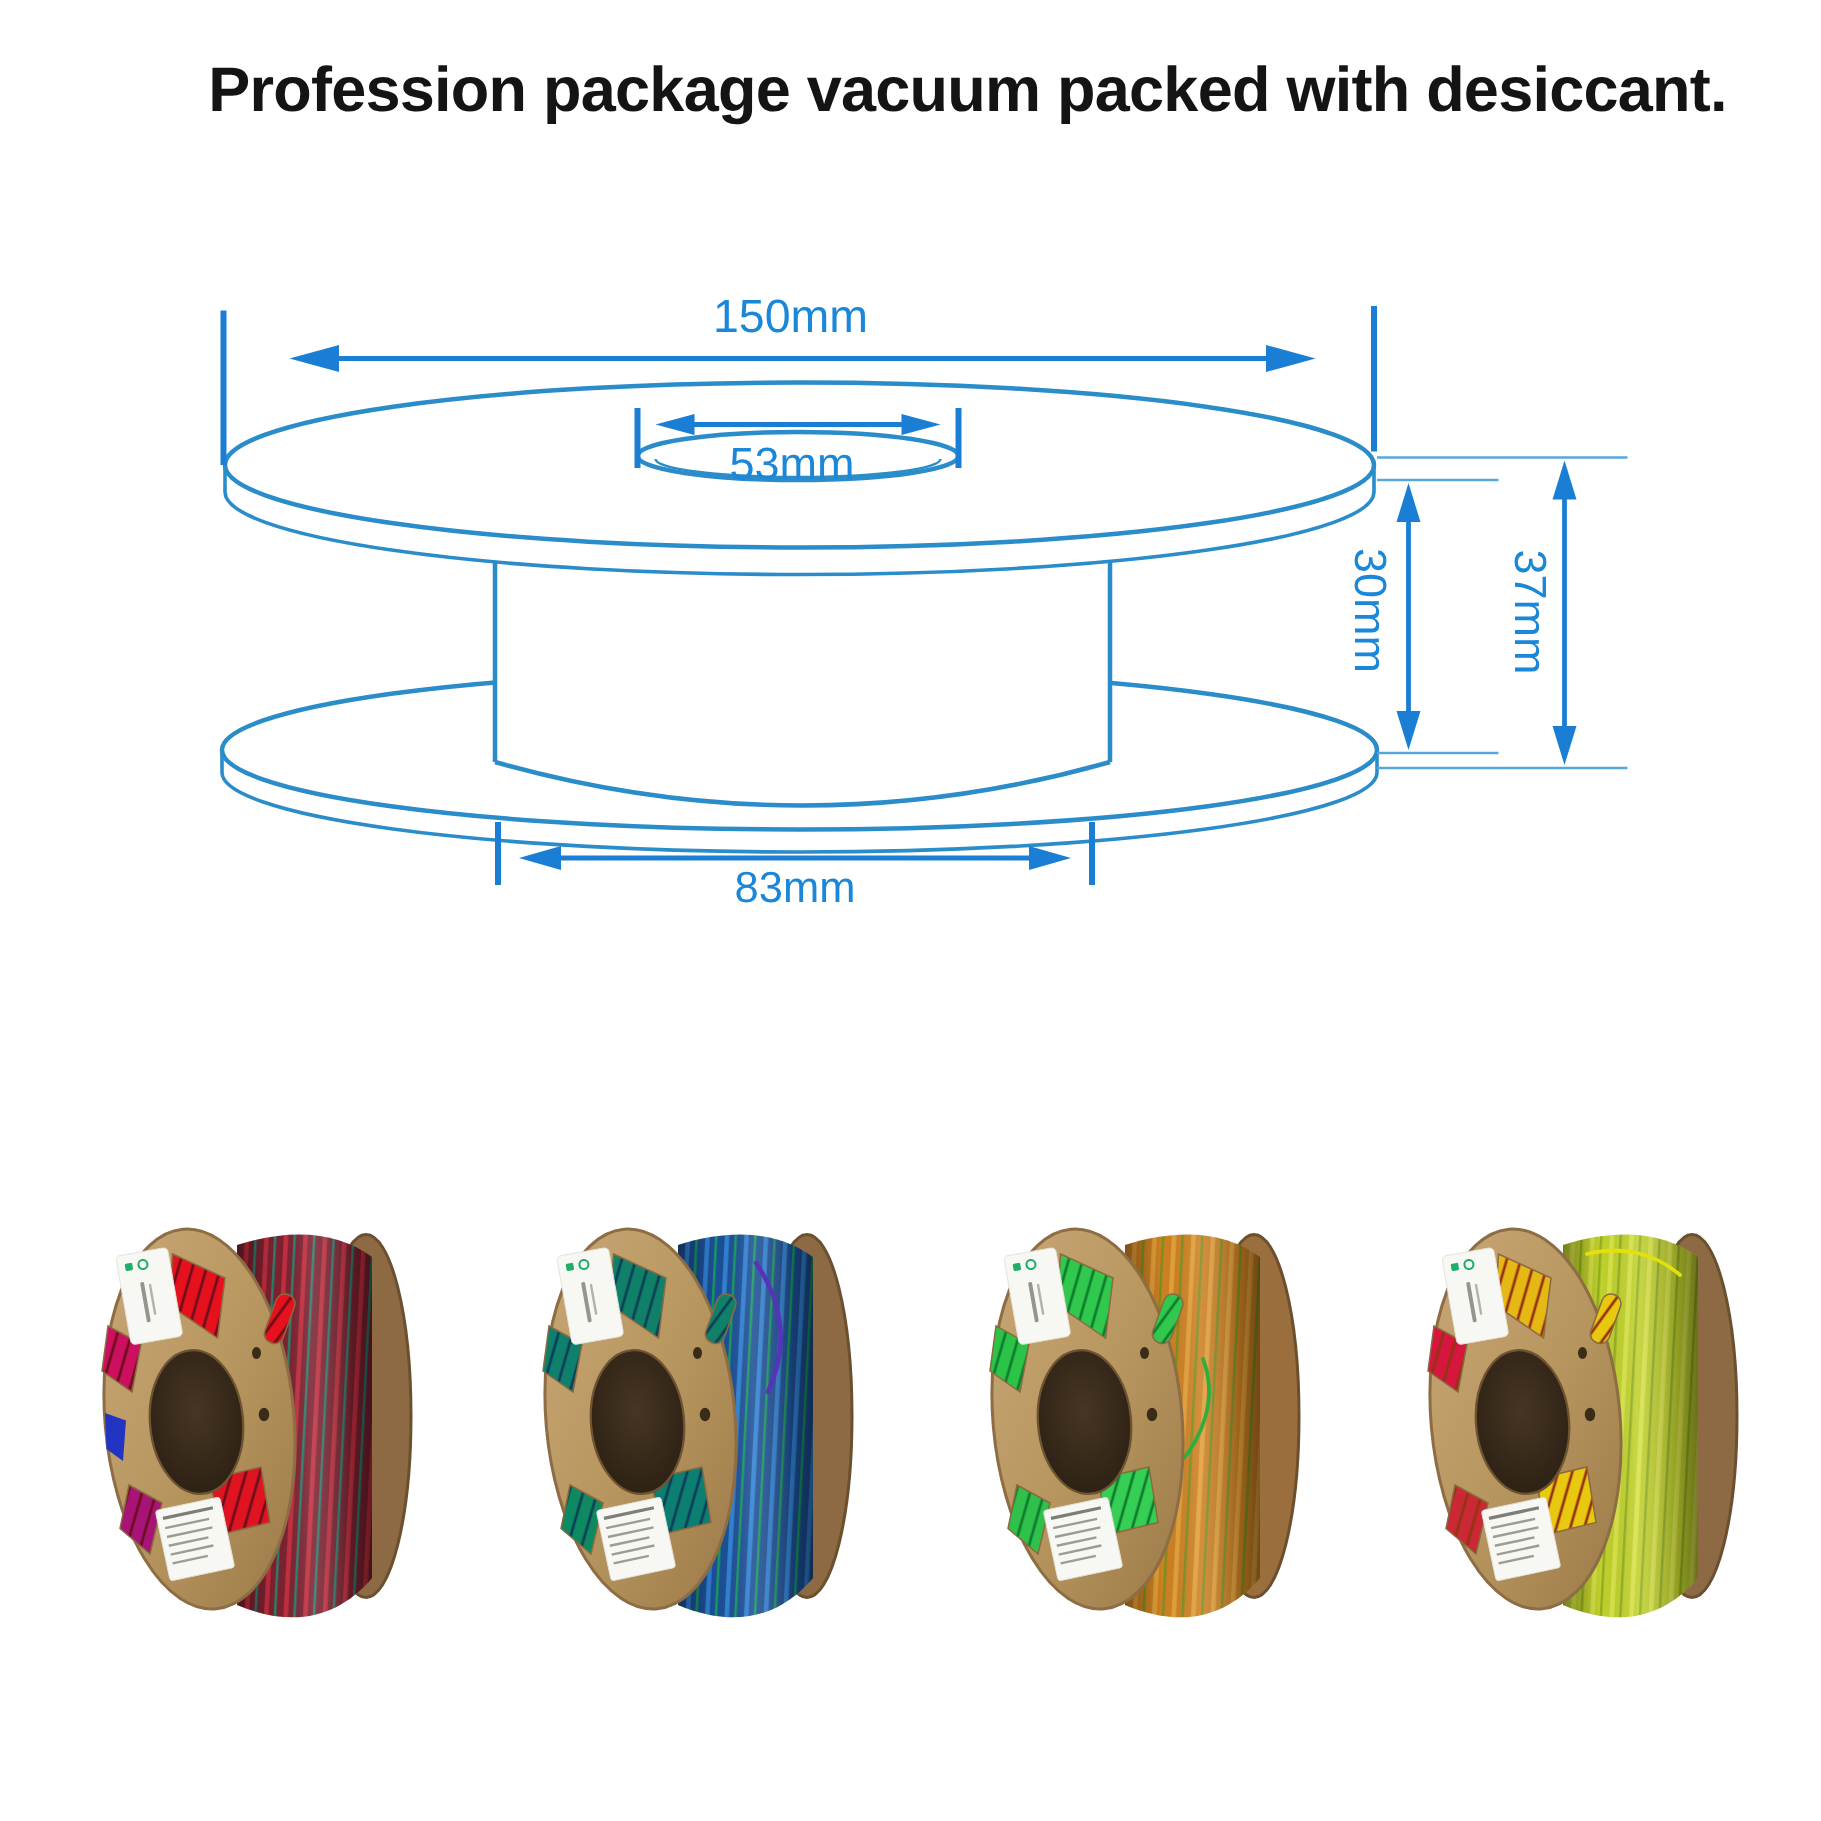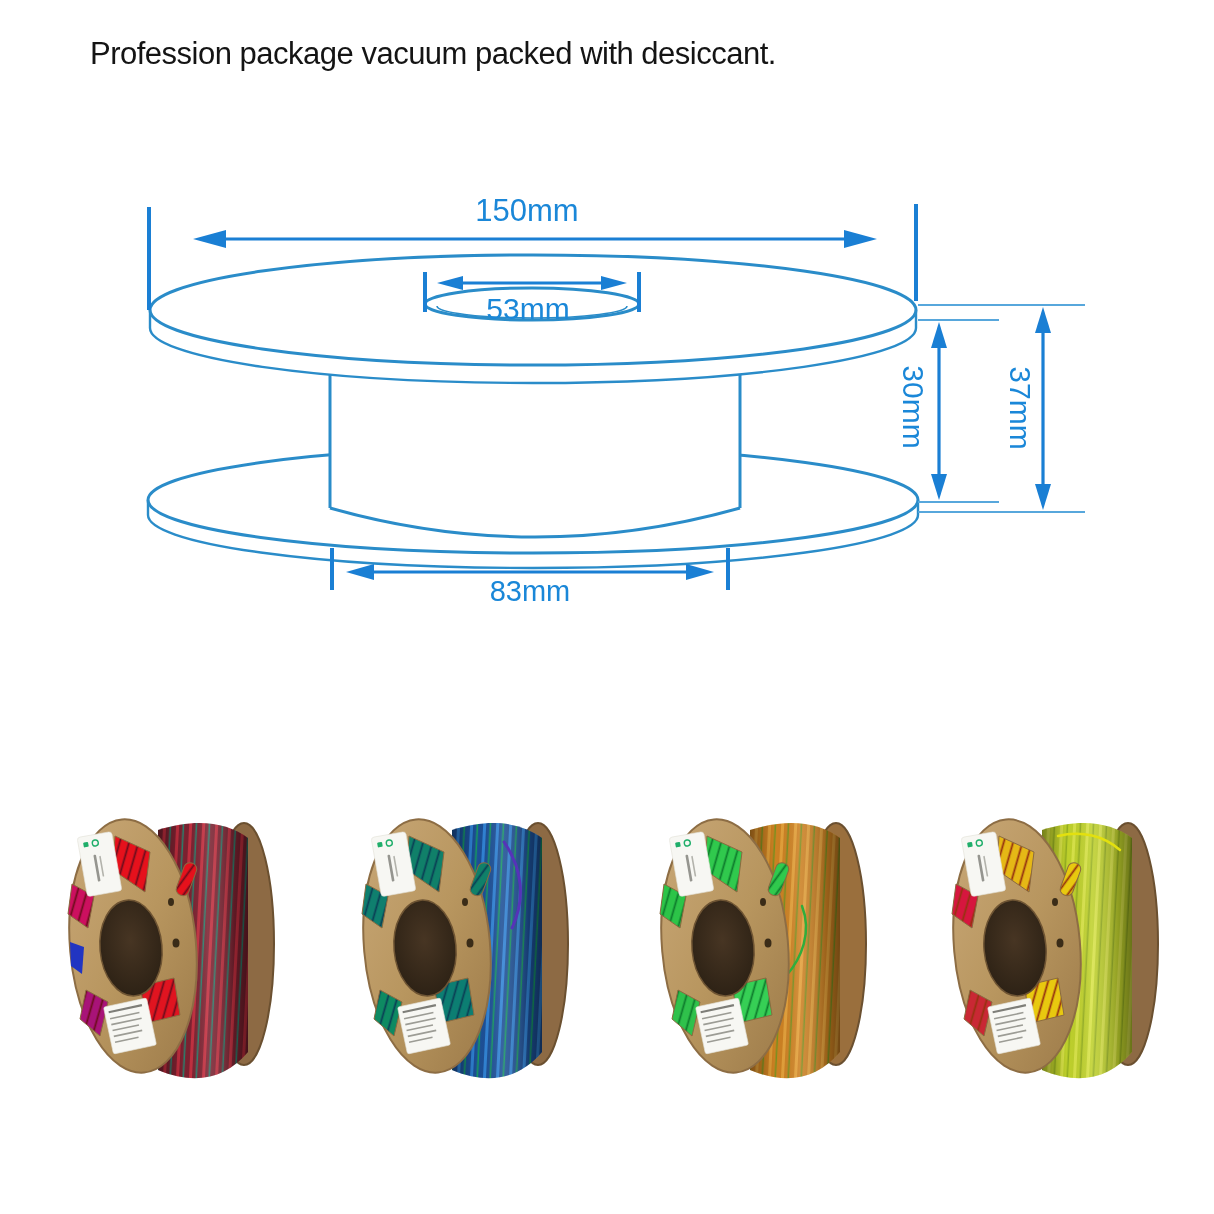--- a/index.html
+++ b/index.html
@@ -1,19 +1,19 @@
 <!DOCTYPE html>
 <html><head>
 <meta charset="utf-8">
 <style>
   html,body{margin:0;padding:0;background:#ffffff;}
   body{width:1214px;height:1214px;position:relative;overflow:hidden;
        font-family:"Liberation Sans","DejaVu Sans",sans-serif;}
-  .title{position:absolute;top:36px;left:90px;width:1110px;
-         font-size:31px;font-weight:400;color:#141414;letter-spacing:-0.5px;white-space:nowrap;}
+  .title{position:absolute;top:36px;left:90px;width:1110px;text-align:center;
+         font-size:42px;font-weight:700;color:#141414;letter-spacing:-0.5px;white-space:nowrap;}
   .diagram{position:absolute;left:0;top:170px;width:1214px;height:480px;}
   .diagram .shape{fill:none;stroke:var(--d-line);stroke-width:3;}
   .diagram .shapefill{fill:#ffffff;stroke:var(--d-line);stroke-width:3;}
   .diagram .rim{fill:none;stroke:var(--d-line);stroke-width:2.4;}
   .diagram .lip{fill:none;stroke:var(--d-line);stroke-width:1.6;}
   .diagram .dim{stroke:var(--d-dim);stroke-width:3.2;}
   .diagram .tick{stroke:var(--d-dim);stroke-width:4;}
   .diagram .ext{stroke:var(--d-thin);stroke-width:1.8;}
   .diagram .head{fill:var(--d-dim);stroke:none;}
   .diagram text{fill:var(--d-text);font-family:"Liberation Sans","DejaVu Sans",sans-serif;}

